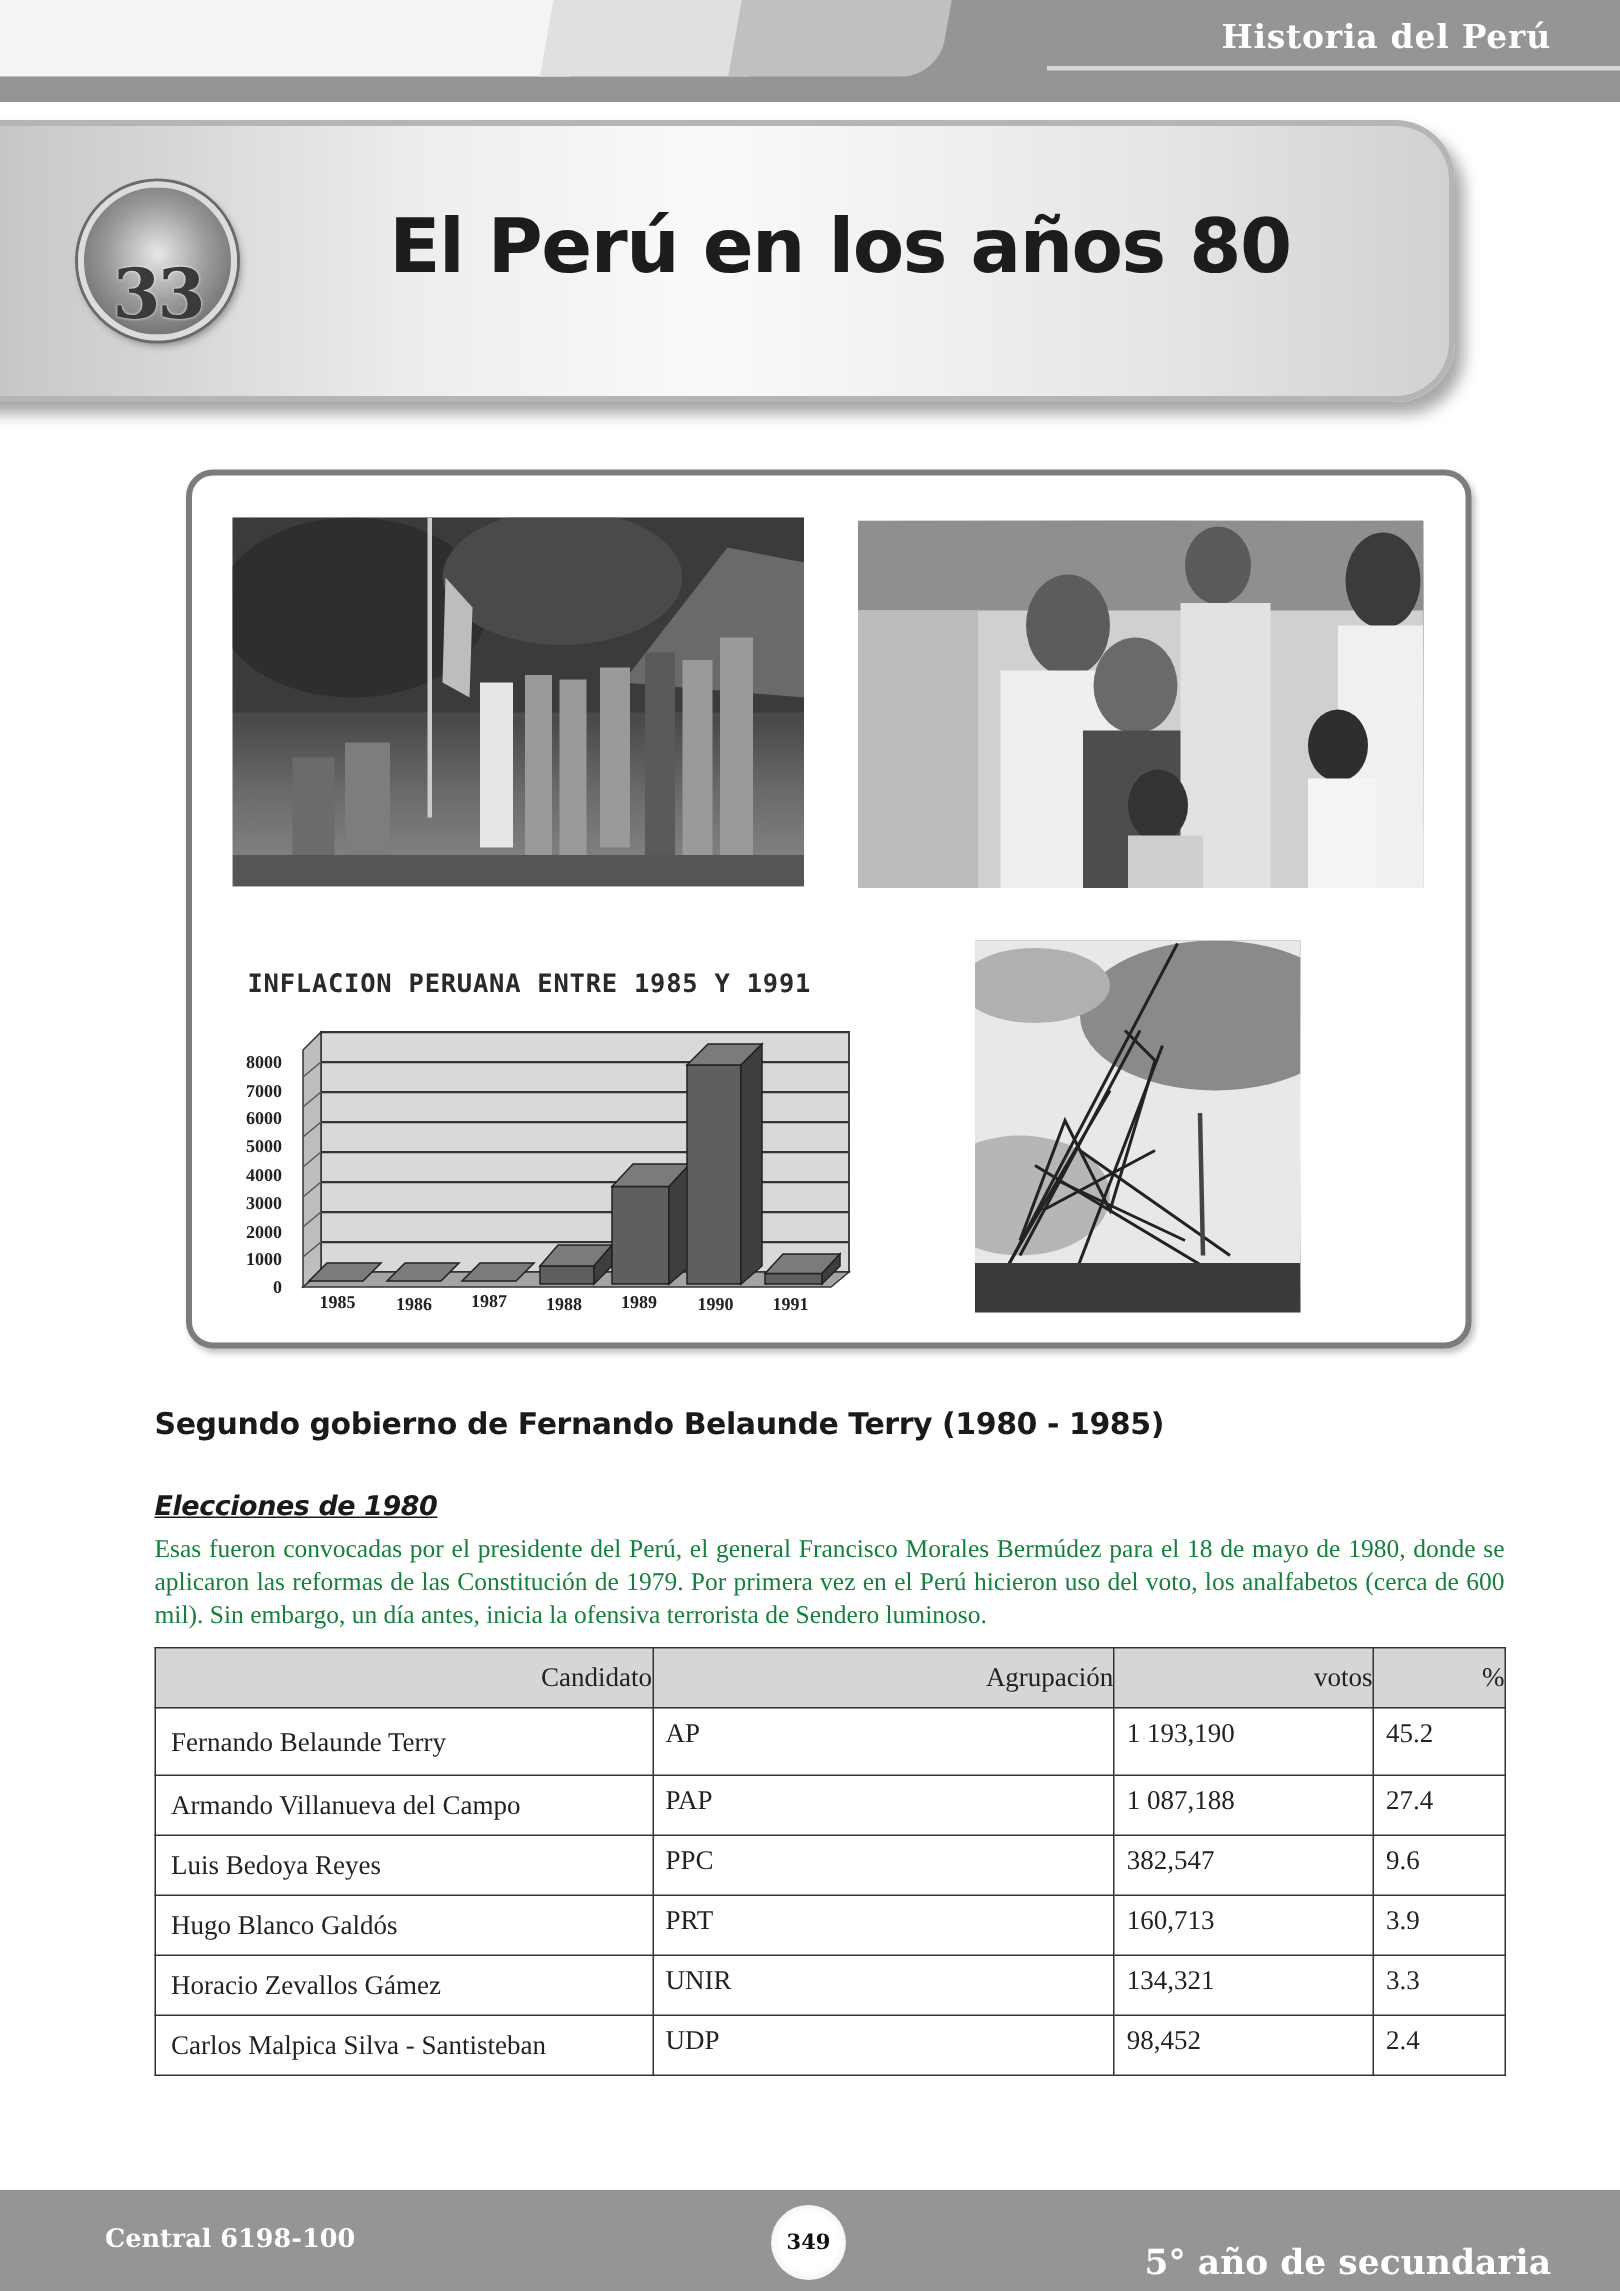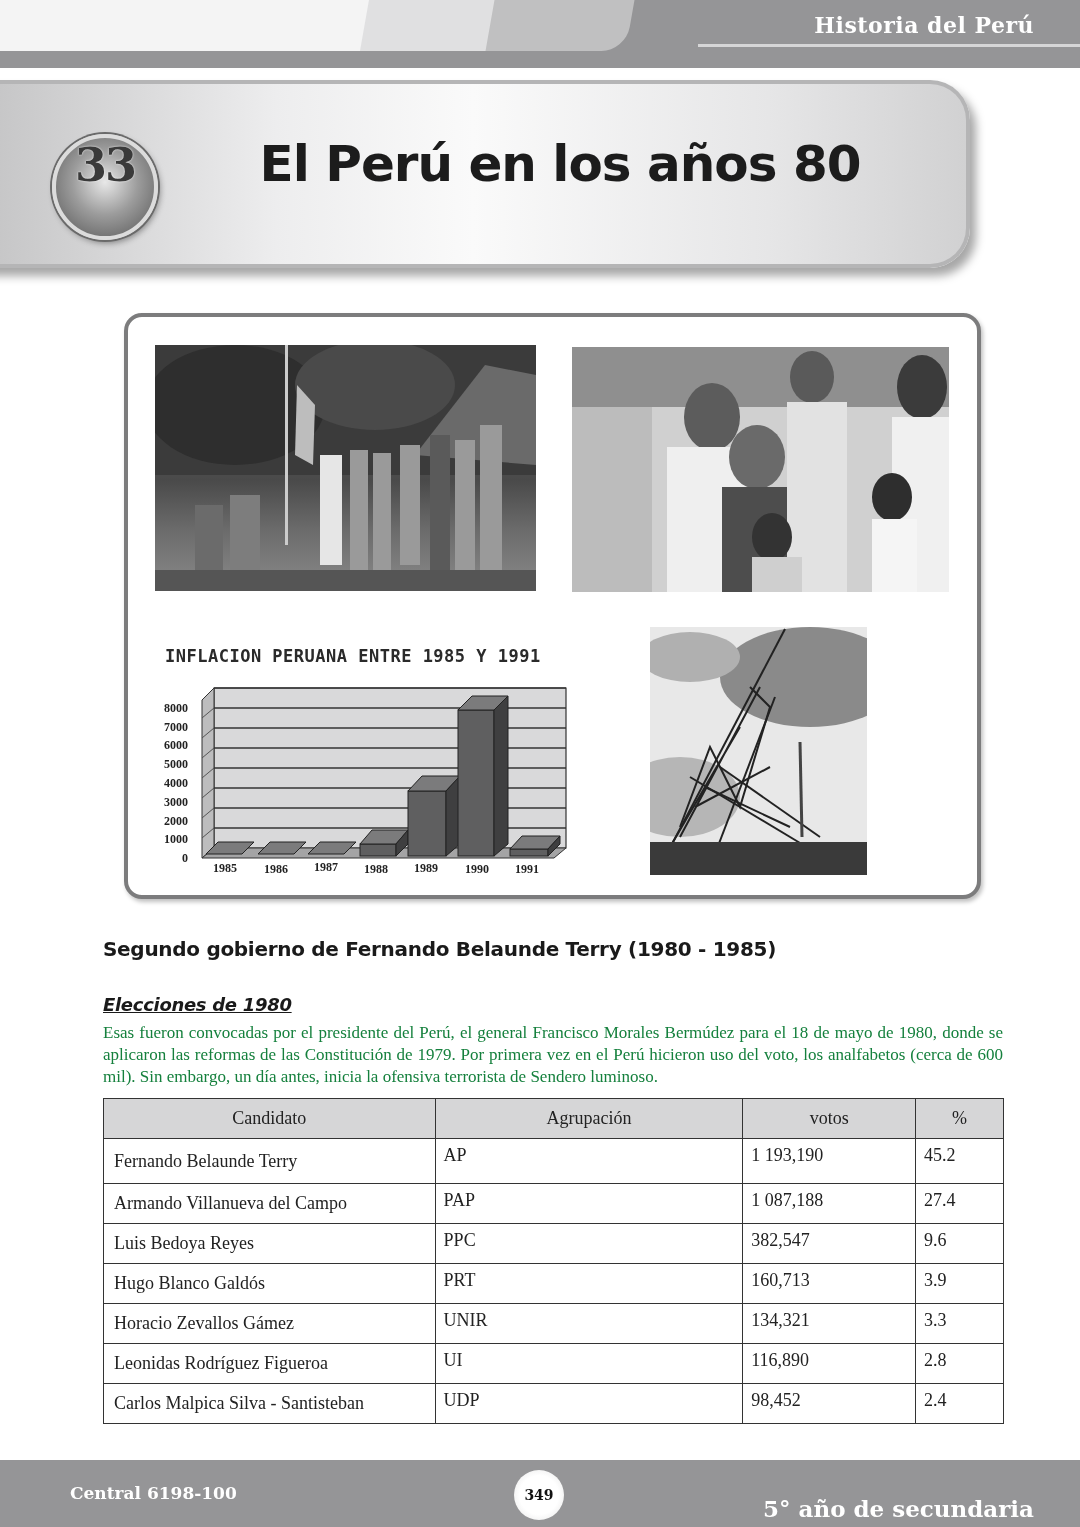--- a/index.html
+++ b/index.html
@@ -12,24 +12,24 @@
   .top-strip .slant1 { position: absolute; left: 360px; top: 0; width: 140px; height: 51px; background: #e0e0e1; transform: skewX(-10deg); transform-origin: bottom left; }
   .top-strip .slant2 { position: absolute; left: 490px; top: 0; width: 140px; height: 51px; background: #c0c0c1; transform: skewX(-10deg); border-bottom-right-radius: 24px; }
   .top-strip .subject-title { position: absolute; right: 46px; top: 12px; color: #ffffff; font-family: "DejaVu Serif", serif; font-weight: bold; font-size: 22px; letter-spacing: 0.5px; }
   .top-strip .subject-rule { position: absolute; left: 698px; right: 0; top: 44px; height: 3px; background: #d6d6d7; }
 
   
   .banner { position: absolute; left: -20px; top: 80px; width: 990px; height: 188px; border-radius: 0 40px 40px 0;
     background: linear-gradient(90deg, #c4c4c5 0%, #ededee 30%, #fafafa 50%, #e6e6e7 80%, #d1d1d2 100%);
     border: 4px solid #b5b5b6; border-left: none;
     box-shadow: 6px 8px 10px rgba(0,0,0,0.35); }
-  .chapter-badge { position: absolute; left: 52px; top: 134px; width: 106px; height: 106px; border-radius: 50%;
+  .chapter-badge { position: absolute; left: 52px; top: 121px; width: 106px; height: 106px; border-radius: 50%;
     background: radial-gradient(circle at 50% 45%, #e8e8e8 0%, #9c9c9c 45%, #6e6e6e 80%, #4a4a4a 100%);
     border: 4px solid #dcdcdc; box-shadow: 0 0 0 2px #6a6a6a, 2px 3px 6px rgba(0,0,0,0.4);
-    display: flex; align-items: flex-start; justify-content: center; }
+    display: flex; align-items: flex-end; justify-content: center; }
   .chapter-badge span { font-family: "DejaVu Serif", serif; font-weight: bold; font-size: 46px; color: #3a3a3a;
     text-shadow: 0 0 2px #fff; letter-spacing: -2px; }
   .chapter-title { position: absolute; left: 250px; top: 135px; width: 620px; text-align: center;
     font-family: "DejaVu Sans", sans-serif; font-weight: bold; font-size: 50px; color: #1c1c1c; letter-spacing: -1px; }
 
   
   .image-frame { position: absolute; left: 124px; top: 313px; width: 857px; height: 586px; border: 4px solid #7c7c7d;
     border-radius: 18px; background: #fff; box-shadow: 2px 3px 4px rgba(0,0,0,0.25); }
   .photo { position: absolute; overflow: hidden; }
   .photo-jungle { left: 155px; top: 345px; width: 381px; height: 246px;
@@ -51,21 +51,21 @@
     font-size: 20px; color: #1a1a1a; letter-spacing: -0.3px; }
   .sub-heading { position: absolute; left: 103px; top: 994px; font-family: "DejaVu Sans", sans-serif; font-weight: bold;
     font-style: italic; font-size: 18px; color: #1a1a1a; letter-spacing: -0.3px; text-decoration: underline; }
   .paragraph { position: absolute; left: 103px; top: 1022px; width: 900px; font-family: "Liberation Serif", serif; font-size: 17px;
     line-height: 22px; color: #15803d; text-align: justify; }
 
   
   .results-table { position: absolute; left: 103px; top: 1098px; width: 901px; border-collapse: collapse;
     font-family: "Liberation Serif", serif; font-size: 18px; color: #222; }
   .results-table th, .results-table td { border: 1.5px solid #333; }
-  .results-table thead th { background: #d6d6d7; font-weight: normal; height: 40px; text-align: center; }
+  .results-table thead th { background: #d6d6d7; font-weight: normal; height: 40px; text-align: right; }
   .results-table tbody td { height: 40px; padding-left: 8px; vertical-align: top; padding-top: 6px; }
   .results-table tbody td.name { vertical-align: middle; padding-top: 0; padding-left: 10px; }
   .results-table tbody tr:first-child td { height: 45px; }
   .col-name { width: 332px; } .col-party { width: 308px; } .col-votes { width: 173px; } .col-pct { width: 88px; }
 
   
   .footer { position: absolute; left: 0; top: 1460px; width: 1080px; height: 67px; background: #959597; }
   .footer .phone { position: absolute; left: 70px; top: 23px; color: #fff; font-family: "DejaVu Serif", serif; font-weight: bold; font-size: 17px; }
   .footer .page-badge { position: absolute; left: 514px; top: 10px; width: 50px; height: 50px; border-radius: 50%;
     background: radial-gradient(circle, #ffffff 55%, #e2e2e2 100%); display: flex; align-items: center; justify-content: center;
@@ -268,26 +268,20 @@
       <td>160,713</td>
       <td>3.9</td>
     </tr>
     <tr>
       <td class="name">Horacio Zevallos Gámez</td>
       <td>UNIR</td>
       <td>134,321</td>
       <td>3.3</td>
     </tr>
     <tr>
-      <td class="name">Leonidas Rodríguez Figueroa</td>
-      <td>UI</td>
-      <td>116,890</td>
-      <td>2.8</td>
-    </tr>
-    <tr>
       <td class="name">Carlos Malpica Silva - Santisteban</td>
       <td>UDP</td>
       <td>98,452</td>
       <td>2.4</td>
     </tr>
   </tbody>
 </table>
 
 <div class="footer">
   <div class="phone">Central 6198-100</div>

